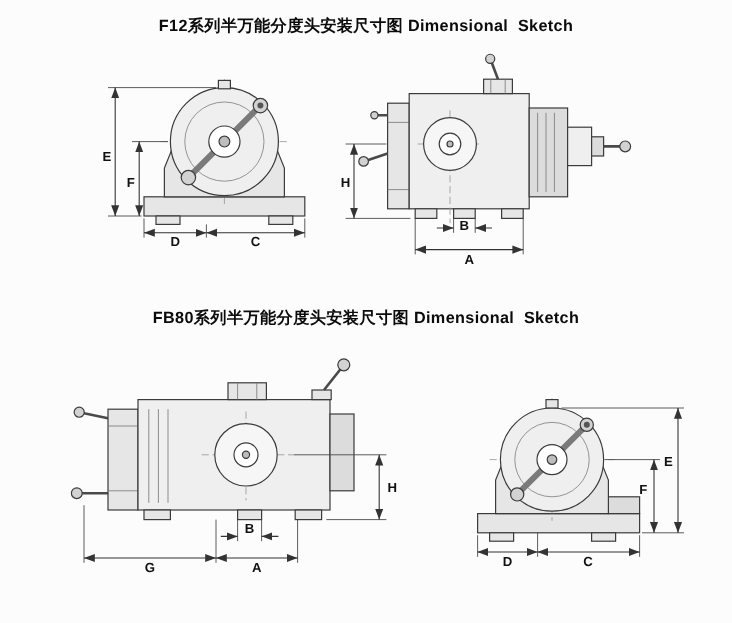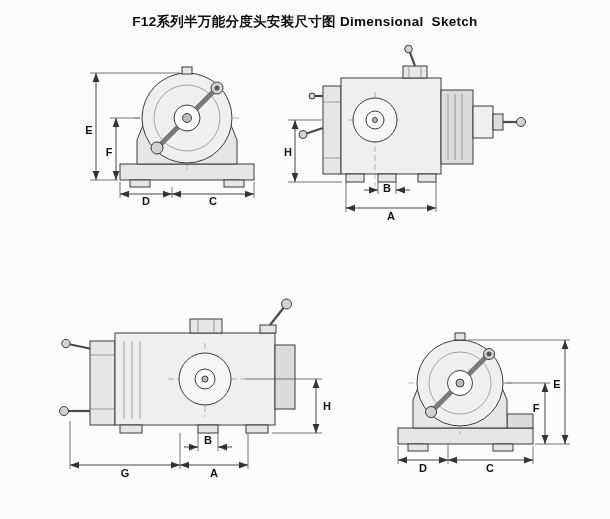--- a/index.html
+++ b/index.html
@@ -134,20 +134,21 @@
       <line class="dim" x1="86" y1="146" x2="100" y2="146" marker-end="url(#a2)"></line>
       <line class="dim" x1="132" y1="146" x2="118" y2="146" marker-end="url(#a2)"></line>
       <text class="lbl" x="109" y="148" text-anchor="middle">B</text>
       <line class="ext" x1="68" y1="138" x2="68" y2="168"></line>
       <line class="ext" x1="158" y1="138" x2="158" y2="168"></line>
       <line class="dim" x1="68" y1="164" x2="158" y2="164" marker-start="url(#a2)" marker-end="url(#a2)"></line>
       <text class="lbl" x="113" y="176" text-anchor="middle">A</text>
     </g>
   </svg>
 
+  <div class="title t2">FB80系列半万能分度头安装尺寸图 Dimensional  Sketch</div>
 
   <svg class="drawing d3" width="290" height="190" viewBox="0 0 290 190">
     <defs>
       <marker id="a3" viewBox="0 0 8 8" refX="8" refY="4" markerWidth="9" markerHeight="9" orient="auto-start-reverse" markerUnits="userSpaceOnUse">
         <path d="M0,1 L8,4 L0,7 Z" fill="#333"></path>
       </marker>
     </defs>
     <g>
       <line class="lever" x1="42" y1="56" x2="18" y2="51"></line>
       <circle class="pk" cx="16" cy="50.5" r="4.2"></circle>

